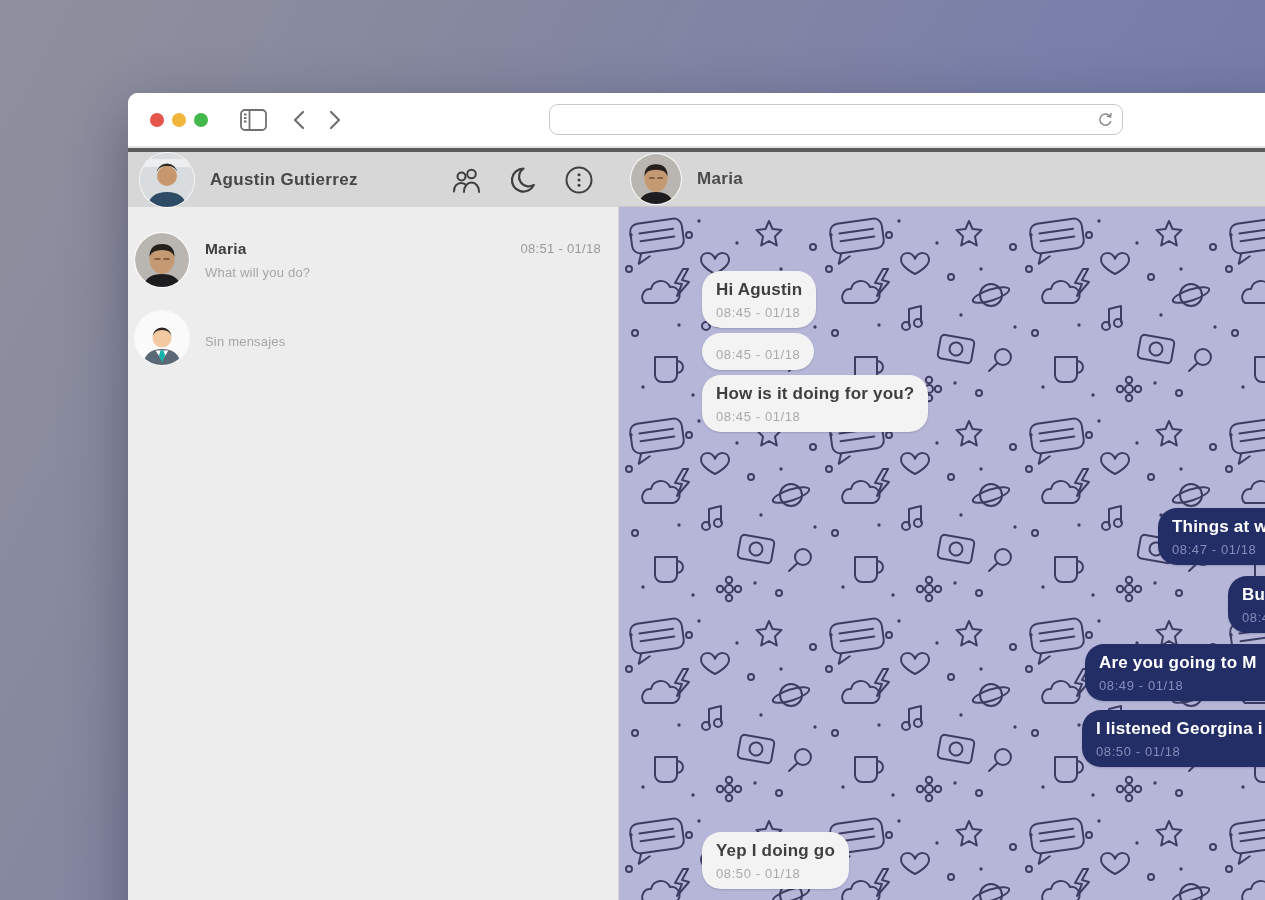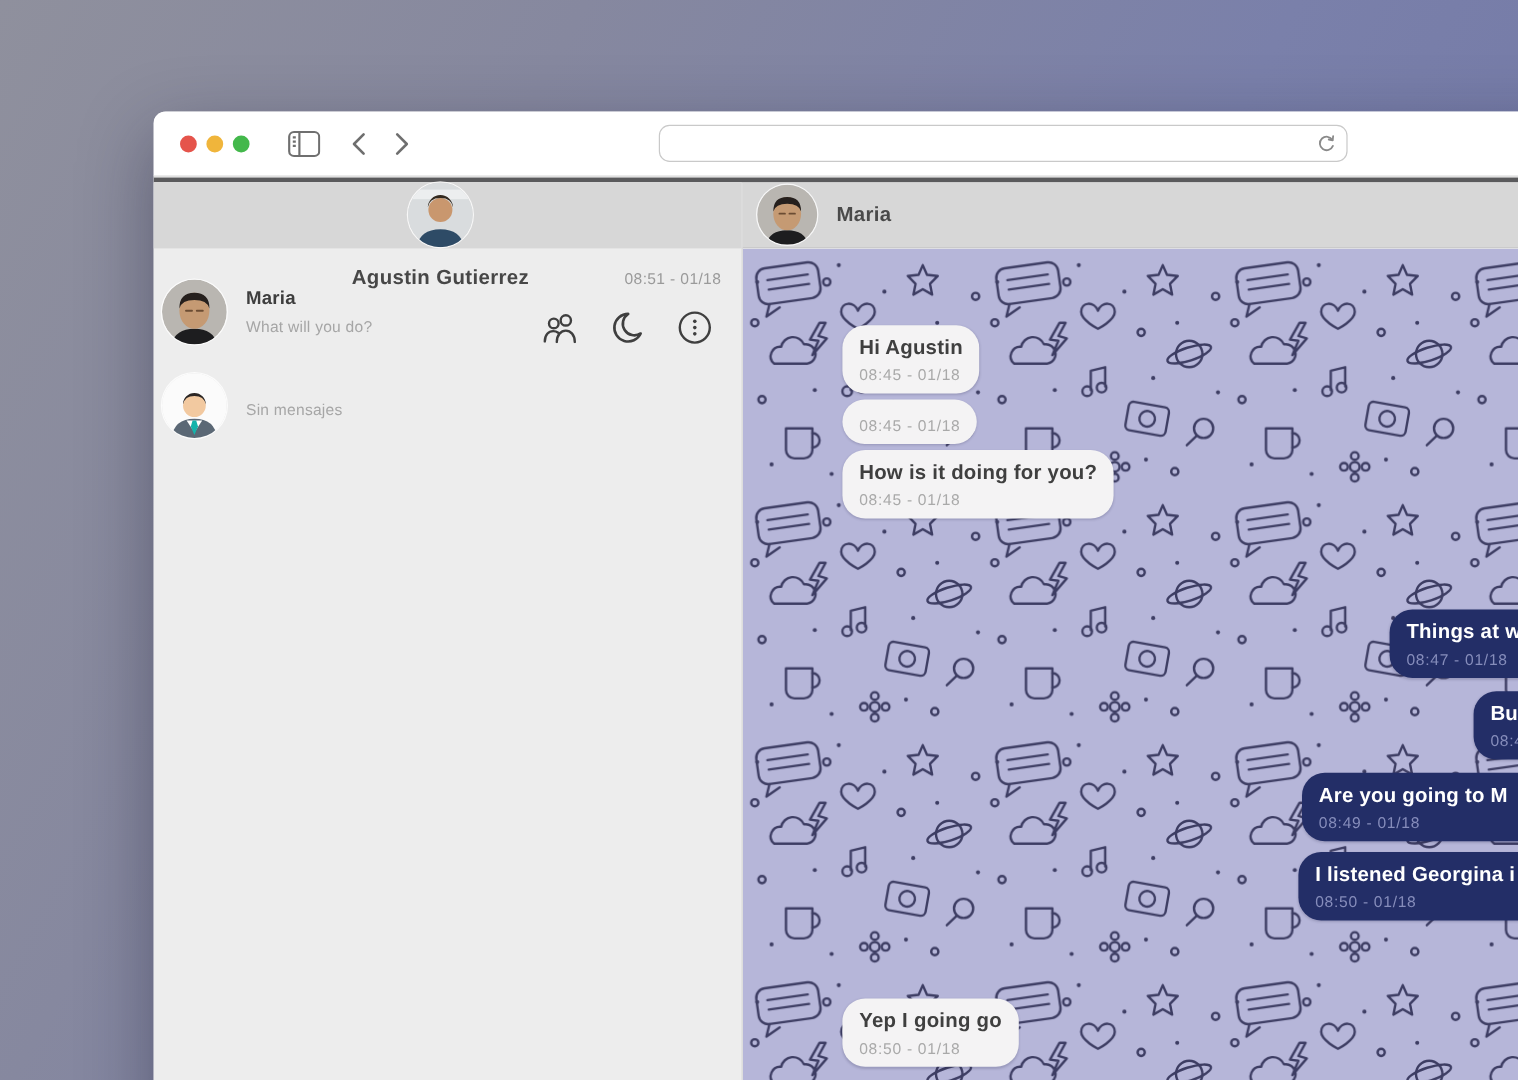--- a/index.html
+++ b/index.html
@@ -28,37 +28,37 @@
     padding:0 10px;font-size:13px;color:#444;font-family:inherit;}
   .reload{margin-right:9px;color:#8a8a8a;cursor:pointer;display:flex;}
   
   .app-sep{height:4px;background:var(--separator,#5a5a5c);border-top:1px solid #e3e3e3;}
   
   .app{display:flex;height:calc(100% - 59px);}
   .sidebar{width:491px;flex:none;display:flex;flex-direction:column;
     background:var(--sidebar-bg,#ededed);border-right:1px solid rgba(0,0,0,.10);box-sizing:border-box;}
   .sb-header,.chat-header{height:55px;flex:none;background:var(--header-bg,#d7d7d7);
     display:flex;align-items:center;box-sizing:border-box;}
-  .sb-header{padding:0 24px 0 12px;gap:16px;flex-direction:column;}
+  .sb-header{padding:0 24px 0 12px;gap:16px;}
   .chat-header{padding-left:12px;gap:16px;border-bottom:1px solid rgba(0,0,0,.08);}
   .avatar{border-radius:50%;overflow:hidden;flex:none;box-shadow:0 0 0 1px rgba(255,255,255,.8);}
   .avatar svg{display:block;width:100%;height:100%;}
   .av-54{width:54px;height:54px;}
   .av-50{width:50px;height:50px;}
   .sb-title{font-size:17px;font-weight:600;color:#474747;letter-spacing:.3px;}
   .sb-actions{margin-left:auto;display:flex;align-items:center;gap:27px;color:#3f3f3f;}
   .sb-actions .tb-icon{color:#3f3f3f;cursor:pointer;}
   .chat-title{font-size:17px;font-weight:600;color:#4a4a4a;letter-spacing:.3px;}
   
   .chat-list{padding-top:14px;overflow:hidden;}
   .chat-row{display:flex;align-items:center;gap:16px;height:78px;padding:0 17px 0 7px;cursor:pointer;}
   .row-main{flex:1;min-width:0;}
   .row-name{font-size:15.5px;font-weight:700;color:#3e3e3e;letter-spacing:.2px;}
   .row-sub{font-size:13px;color:#a6a6a6;margin-top:7px;letter-spacing:.2px;}
-  .row-time{font-size:13px;color:#9a9a9a;align-self:flex-start;margin-top:4px;letter-spacing:.3px;}
+  .row-time{font-size:13px;color:#9a9a9a;align-self:flex-start;margin-top:20px;letter-spacing:.3px;}
   
   .chat{flex:1;display:flex;flex-direction:column;min-width:0;}
   .chat-body{flex:1;position:relative;overflow:hidden;}
   .doodle-bg{position:absolute;inset:0;width:100%;height:100%;}
   .messages{position:relative;z-index:1;display:flex;flex-direction:column;align-items:flex-start;
     padding:64px 12px 0 83px;box-sizing:border-box;}
   .msg{background:var(--bubble-in,#f4f3f4);border-radius:19px;padding:9px 14px 8px;
     width:fit-content;box-shadow:0 1px 2px rgba(30,30,60,.18);}
   .msg .msg-text{font-size:17px;font-weight:600;color:#3f3f3f;letter-spacing:.2px;white-space:nowrap;}
   .msg .msg-time{font-size:13px;color:#a9a9a9;margin-top:5px;letter-spacing:.6px;white-space:nowrap;}
@@ -286,21 +286,21 @@
               </div>
               <div class="msg out" data-idx="5">
                 <div class="msg-text">Are you going to M</div>
                 <div class="msg-time">08:49 - 01/18</div>
               </div>
               <div class="msg out" data-idx="6">
                 <div class="msg-text">I listened Georgina i</div>
                 <div class="msg-time">08:50 - 01/18</div>
               </div>
               <div class="msg in" data-idx="7">
-                <div class="msg-text">Yep I going go</div>
+                <div class="msg-text">Yep I doing go</div>
                 <div class="msg-time">08:50 - 01/18</div>
               </div>
             </div>
         </div>
       </div>
 
     </div>
   </div>
 </div>
 

